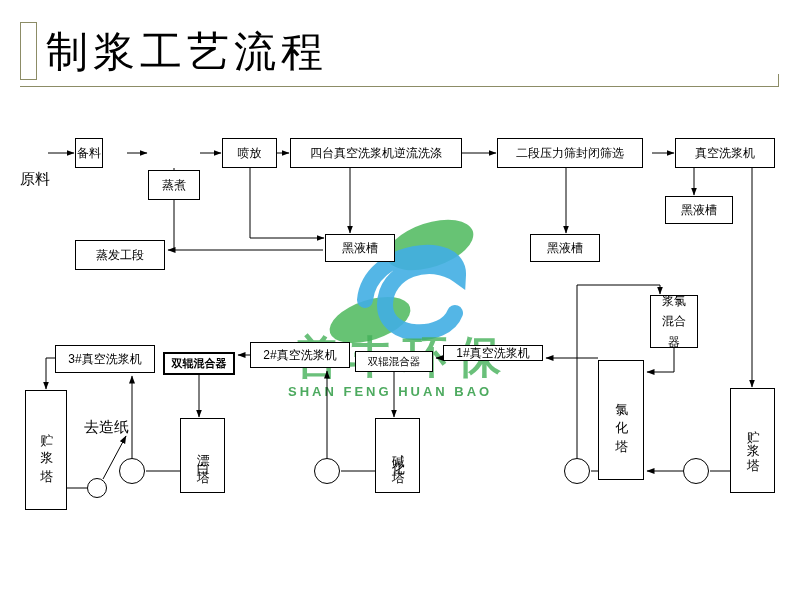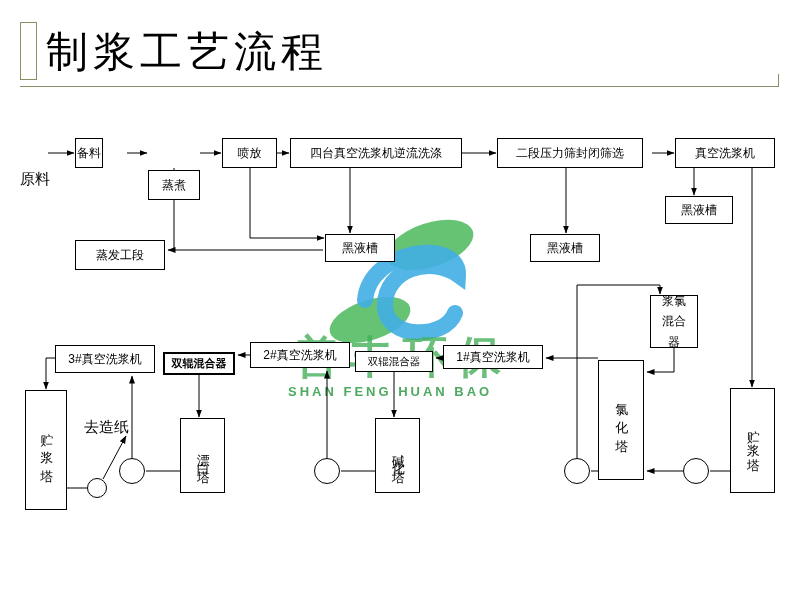--- a/index.html
+++ b/index.html
@@ -102,21 +102,21 @@
   <div class="node" style="left:675px;top:138px;width:100px;height:30px;">真空洗浆机</div>
   <div class="node" style="left:665px;top:196px;width:68px;height:28px;">黑液槽</div>
   <div class="node" style="left:75px;top:240px;width:90px;height:30px;">蒸发工段</div>
   <div class="node" style="left:325px;top:234px;width:70px;height:28px;">黑液槽</div>
   <div class="node" style="left:530px;top:234px;width:70px;height:28px;">黑液槽</div>
 
   <div class="node" style="left:55px;top:345px;width:100px;height:28px;">3#真空洗浆机</div>
   <div class="node thick" style="left:163px;top:352px;width:72px;height:23px;">双辊混合器</div>
   <div class="node" style="left:250px;top:342px;width:100px;height:26px;">2#真空洗浆机</div>
   <div class="node small" style="left:355px;top:351px;width:78px;height:21px;">双辊混合器</div>
-  <div class="node" style="left:443px;top:345px;width:100px;height:24px;">1#真空洗浆机</div>
+  <div class="node" style="left:443px;top:345px;width:100px;height:16px;">1#真空洗浆机</div>
 
   <div class="node wrap" style="left:650px;top:295px;width:48px;height:53px;">浆氯混合器</div>
   <div class="node vert" style="left:598px;top:360px;width:46px;height:120px;letter-spacing:18px;">氯化塔</div>
   <div class="node vert" style="left:730px;top:388px;width:45px;height:105px;letter-spacing:14px;">贮浆塔</div>
   <div class="node vert" style="left:25px;top:390px;width:42px;height:120px;letter-spacing:18px;">贮浆塔</div>
   <div class="node vert" style="left:180px;top:418px;width:45px;height:75px;letter-spacing:8px;">漂白塔</div>
   <div class="node vert" style="left:375px;top:418px;width:45px;height:75px;letter-spacing:8px;">碱化塔</div>
 
   <div class="pump" style="left:87px;top:478px;width:20px;height:20px;"></div>
   <div class="pump" style="left:119px;top:458px;width:26px;height:26px;"></div>

